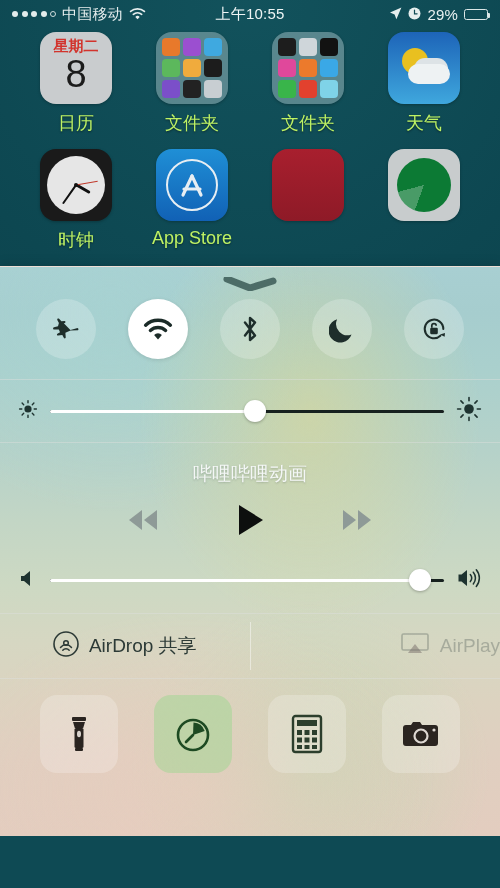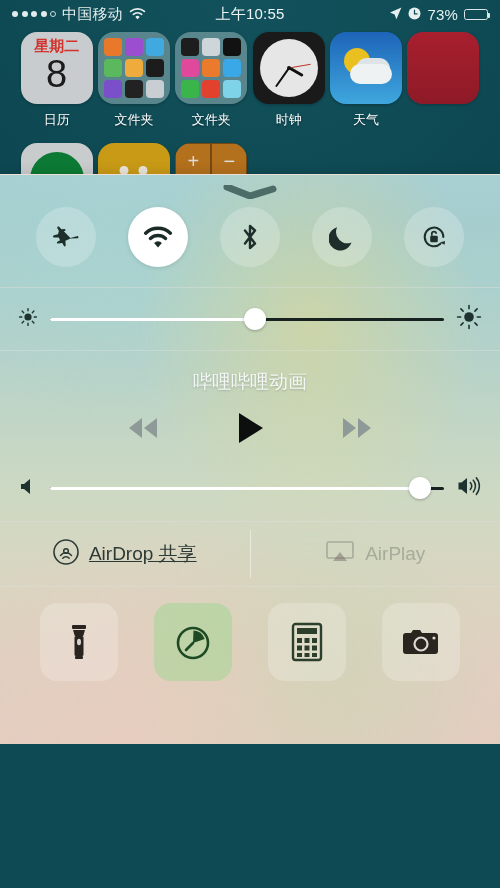--- a/index.html
+++ b/index.html
@@ -2,21 +2,21 @@
 <html><head>
 <meta charset="utf-8">
 <style>
   * { margin:0; padding:0; box-sizing:border-box; }
   html, body {
     width:500px; height:888px;
     font-family:"Liberation Sans", sans-serif;
     overflow:hidden;
     background:#0e4a54;
   }
-  #screen { position:relative; width:500px; height:744px; overflow:hidden; }
+  #screen { position:relative; width:500px; height:836px; overflow:hidden; }
 
   
   .wallpaper {
     position:absolute; inset:0;
     background:
       radial-gradient(ellipse 120% 70% at 50% 0%, #12525c 0%, #0d4751 55%, #0b4049 100%);
   }
 
   
   .statusbar {
@@ -43,32 +43,32 @@
   }
   .batt-fill { height:100%; background:#e4eded; border-radius:1px; width:81%; }
   .batt-cap {
     position:absolute; right:-3px; top:3px; width:2px; height:5px;
     background:#dbe7e7; border-radius:0 1px 1px 0;
   }
 
   
   .appgrid {
     position:absolute; top:32px; left:0; width:500px;
-    display:grid; grid-template-columns:repeat(6,1fr);
+    display:grid; grid-template-columns:repeat(4,1fr);
     row-gap:14px; padding:0 18px;
     z-index:2;
   }
   .app { display:flex; flex-direction:column; align-items:center; }
   .icon {
     width:72px; height:72px; border-radius:16px;
     position:relative; overflow:hidden;
     box-shadow:0 1px 3px rgba(0,0,0,.25);
   }
   .app-label {
-    margin-top:7px; font-size:13px; color:#ffffff;
+    margin-top:7px; font-size:18px; color:#bef264;
     text-shadow:0 1px 2px rgba(0,0,0,.45); white-space:nowrap;
   }
 
   
   .ic-cal { background:#c9ccce; display:flex; flex-direction:column; align-items:center; }
   .cal-dow { color:#d2332c; font-size:15px; margin-top:5px; font-weight:bold; }
   .cal-day { color:#1b1b1b; font-size:38px; line-height:40px; margin-top:-2px; font-weight:300; }
 
   
   .ic-folder { background:rgba(150,180,185,.55); padding:6px; }
@@ -171,22 +171,22 @@
   }
   .transport { display:flex; justify-content:center; align-items:center; gap:72px; padding:6px 0 14px; }
   .transport svg { display:block; }
 
   
   .share-row { display:flex; height:64px; }
   .share-cell {
     flex:1; display:flex; align-items:center; justify-content:center; gap:10px;
     font-size:19px;
   }
-  .share-cell.enabled { color:#2c3a36;text-decoration:underline; }
-  .share-cell.disabled { color:rgba(90,100,95,.38); }
+  .share-cell.enabled { color:#2c3a36; }
+  .share-cell.disabled { color:rgba(90,100,95,.38);justify-content:flex-end; }
   .share-div { width:1px; background:rgba(255,255,255,.45); margin:8px 0; }
 
   
   .shortcuts {
     display:flex; justify-content:space-around; align-items:center;
     padding:16px 22px 22px;
   }
   .sc {
     width:78px; height:78px; border-radius:17px;
     background:rgba(255,255,255,.22);
@@ -228,21 +228,21 @@
         <svg width="13" height="13" viewBox="0 0 13 13">
             <path d="M12.4.6 1 5.6l4.6 1.9 1.8 4.7z" fill="#e6eeee"></path>
           </svg>
       </span>
       <span>
         <svg width="13" height="13" viewBox="0 0 13 13">
             <circle cx="6.5" cy="6.5" r="6" fill="#e6eeee"></circle>
             <path d="M6.5 3v3.8h2.6" stroke="#0e4a54" stroke-width="1.2" fill="none" stroke-linecap="round"></path>
           </svg>
       </span>
-      <span class="batt-pct">73%</span>
+      <span class="batt-pct">29%</span>
       <span class="batt-shell">
         <span class="batt-fill" style="width: 81%;"></span>
         <span class="batt-cap"></span>
       </span>
     </div>
   </div>
 
   <div class="appgrid">
 
     <div class="app">
@@ -282,41 +282,55 @@
           <span class="mini" style="background:#39b54a"></span>
           <span class="mini" style="background:#e2412e"></span>
           <span class="mini" style="background:#7fd3e8"></span>
         </div>
       </div>
       <div class="app-label">文件夹</div>
     </div>
 
 
     <div class="app">
+      <div class="icon ic-weather">
+        <span class="w-sun"></span>
+        <span class="w-cloud1"></span>
+        <span class="w-cloud2"></span>
+      </div>
+      <div class="app-label">天气</div>
+    </div>
+
+    <div class="app">
       <div class="icon ic-clock">
         <div class="clock-face">
           <span class="hand h-hour"></span>
           <span class="hand h-min"></span>
           <span class="hand h-sec"></span>
           <span class="clk-center"></span>
         </div>
       </div>
       <div class="app-label">时钟</div>
     </div>
 
-    <div class="app">
-      <div class="icon ic-weather">
-        <span class="w-sun"></span>
-        <span class="w-cloud1"></span>
-        <span class="w-cloud2"></span>
-      </div>
-      <div class="app-label">天气</div>
-    </div>
-
-
+
+    <div class="app">
+      <div class="icon ic-as">
+        <div class="as-circle">
+          <svg width="52" height="52" viewBox="0 0 52 52" style="position:absolute;left:-2.5px;top:-2.5px">
+            <g stroke="#e7eef3" stroke-width="3.2" stroke-linecap="round" fill="none">
+              <path d="M17 36 26 17"></path>
+                <path d="M35 36 26 17"></path>
+                <path d="M18 30h16"></path>
+            </g>
+          </svg>
+        </div>
+      </div>
+      <div class="app-label">App Store</div>
+    </div>
 
     <div class="app">
       <div class="icon ic-red"></div>
     </div>
     <div class="app">
       <div class="icon ic-radar">
         <div class="radar-c">
             <span class="radar-sweep"></span>
           </div>
       </div>

